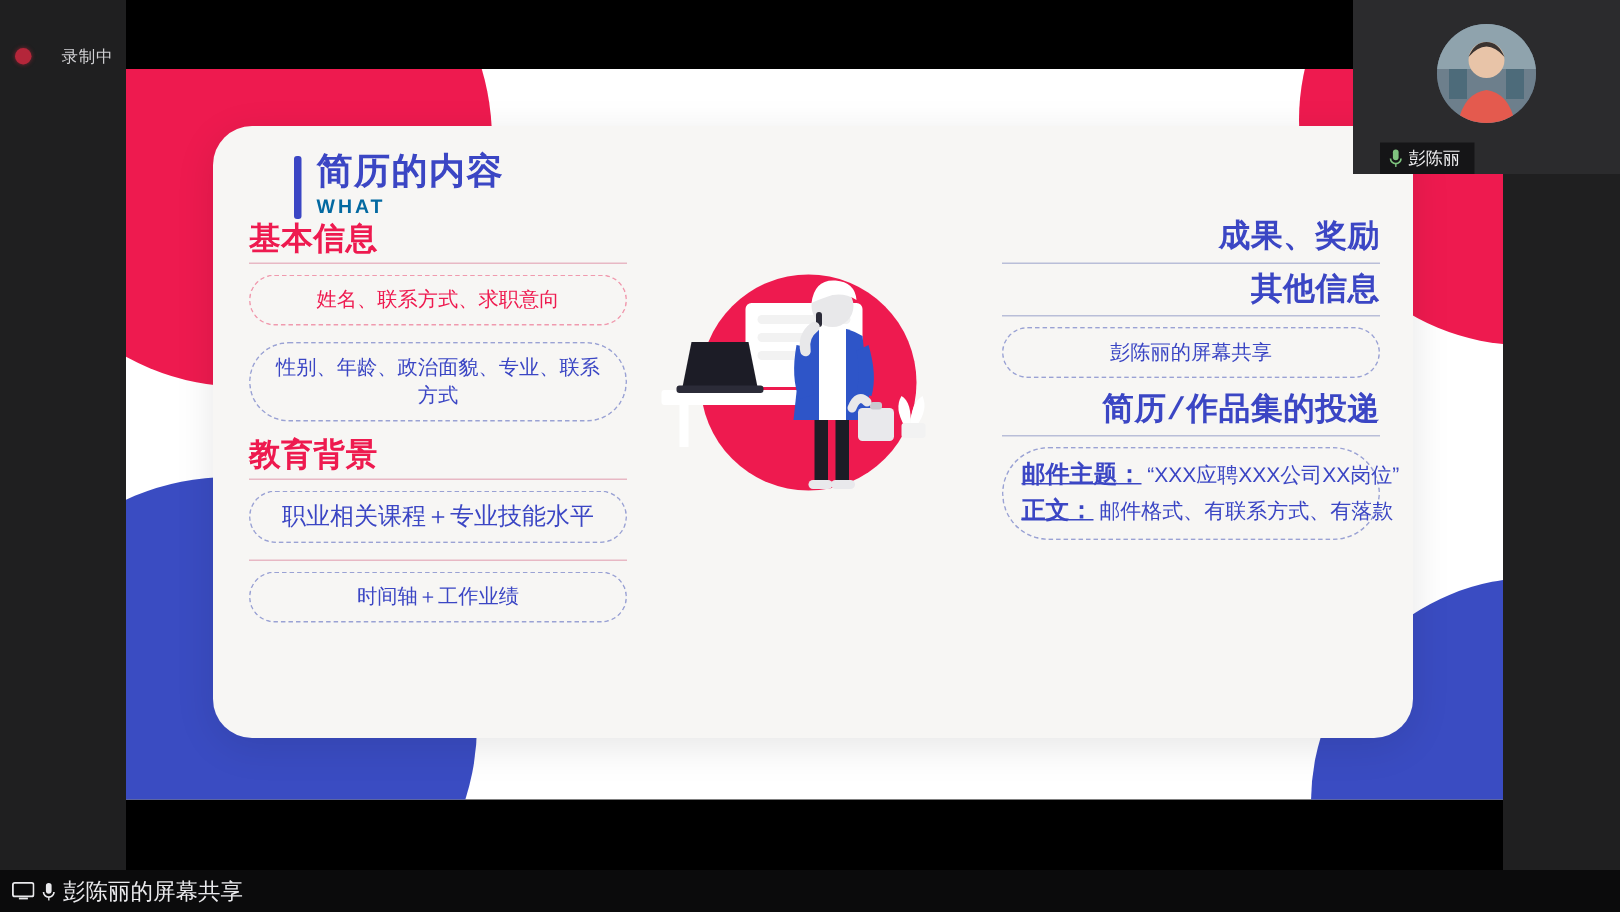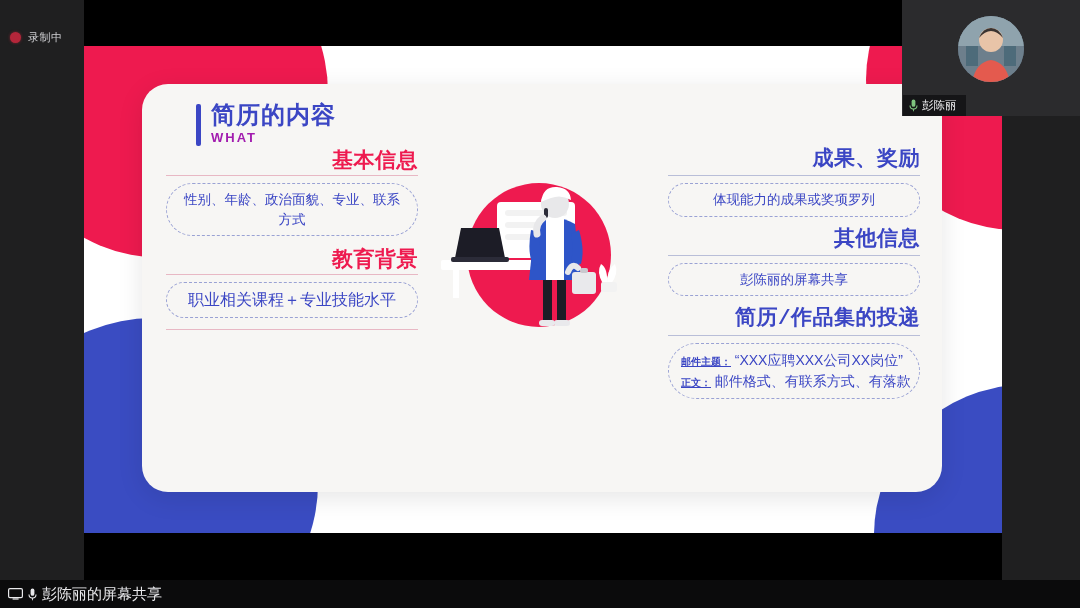--- a/index.html
+++ b/index.html
@@ -16,21 +16,21 @@
     position: relative;
     width: 1080px;
     height: 608px;
     background: #1f1f20;
   }
 
   
   .rec-indicator {
     position: absolute;
     left: 10px; top: 30px;
-    display: flex; align-items: center; gap: 7px;
+    display: flex; align-items: center; gap: 20px;
     z-index: 40;
   }
   .rec-dot {
     width: 11px; height: 11px; border-radius: 50%;
     background: #b4263a;
     box-shadow: 0 0 3px rgba(200,40,60,.6);
   }
   .rec-label {
     font-size: 11px; color: #cfcfd2; letter-spacing: .5px;
     white-space: nowrap;
@@ -102,41 +102,40 @@
   .title-bar {
     width: 5px; height: 42px;
     background: #3b46c4; border-radius: 2px;
     margin-top: 2px;
   }
   .slide-title {
     font-size: 24px; font-weight: bold; color: #3b46c4;
     line-height: 1.1; letter-spacing: 1px;
   }
   .slide-subtitle {
-    font-size: 13px; font-weight: bold; color: #a21caf;
+    font-size: 13px; font-weight: bold; color: #0369a1;
     letter-spacing: 2px; margin-top: 2px;
   }
 
   
   .col {
     position: absolute;
     top: 64px;
     width: 252px;
   }
   .col-left  { left: 24px;  text-align: left; }
   .col-right { right: 22px; text-align: right; }
 
   .section { margin-bottom: 4px; }
 
   .sec-head {
     font-size: 21px; font-weight: bold;
     line-height: 1.15;
     letter-spacing: .5px;
     margin-bottom: 3px;
-    text-align: right;
   }
   .sec-head.red  { color: #ee1a4f; }
   .sec-head.blue { color: #3b46c4; font-family: Liberation Mono, monospace; }
 
   .sec-rule {
     height: 1px; width: 100%;
     margin-bottom: 7px;
   }
   .sec-rule.red  { background: #e8b8c4; }
   .sec-rule.blue { background: #b9bed8; }
@@ -160,21 +159,21 @@
   
   .pill-email {
     text-align: left;
     padding: 6px 12px;
     line-height: 1.5;
   }
   .pill-email .row { display: block; white-space: nowrap; }
   .pill-email .lbl {
     font-weight: bold;
     text-decoration: underline;
-    font-size: 10px;
+    font-size: 16px;
     font-family: Liberation Serif, serif;
   }
   .pill-email .val { font-size: 14px; }
 
   
   .illus {
     position: absolute;
     left: 285px; top: 76px;
     width: 210px; height: 190px;
   }
@@ -192,21 +191,21 @@
     position: absolute;
     left: 50%; top: 16px;
     transform: translateX(-50%);
     width: 66px; height: 66px;
     border-radius: 50%;
     overflow: hidden;
     background: #5c6a78;
   }
   .thumb-name {
     position: absolute;
-    left: 1px; bottom: 0;
+    left: 18px; bottom: 0;
     display: flex; align-items: center; gap: 4px;
     background: rgba(18,18,20,.88);
     padding: 3px 9px 3px 6px;
   }
   .thumb-name-text {
     font-size: 11.5px; color: #f0f0f2; white-space: nowrap;
   }
   .mic-icon { width: 9px; height: 13px; display: block; }
 
   
@@ -251,41 +250,42 @@
             <div class="slide-title">简历的内容</div>
             <div class="slide-subtitle">WHAT</div>
           </div>
         </div>
 
         <div class="col col-left">
 
           <div class="section">
             <div class="sec-head red">基本信息</div>
             <div class="sec-rule red"></div>
+            <div class="pill red">姓名、联系方式、求职意向</div>
             <div class="pill blue">性别、年龄、政治面貌、专业、联系方式</div>
           </div>
 
           <div class="section">
             <div class="sec-head red">教育背景</div>
             <div class="sec-rule red"></div>
             <div class="pill blue tight">职业相关课程＋专业技能水平</div>
           </div>
 
           <div class="section">
             <div class="sec-rule red"></div>
+            <div class="pill blue">时间轴＋工作业绩</div>
           </div>
 
         </div>
 
         <div class="col col-right">
 
           <div class="section">
             <div class="sec-head blue">成果、奖励</div>
             <div class="sec-rule blue"></div>
-            <div class="pill blue">体现能力的成果或奖项罗列</div>
           </div>
 
           <div class="section">
             <div class="sec-head blue">其他信息</div>
             <div class="sec-rule blue"></div>
             <div class="pill blue">彭陈丽的屏幕共享</div>
           </div>
 
           <div class="section">
             <div class="sec-head blue">简历/作品集的投递</div>

